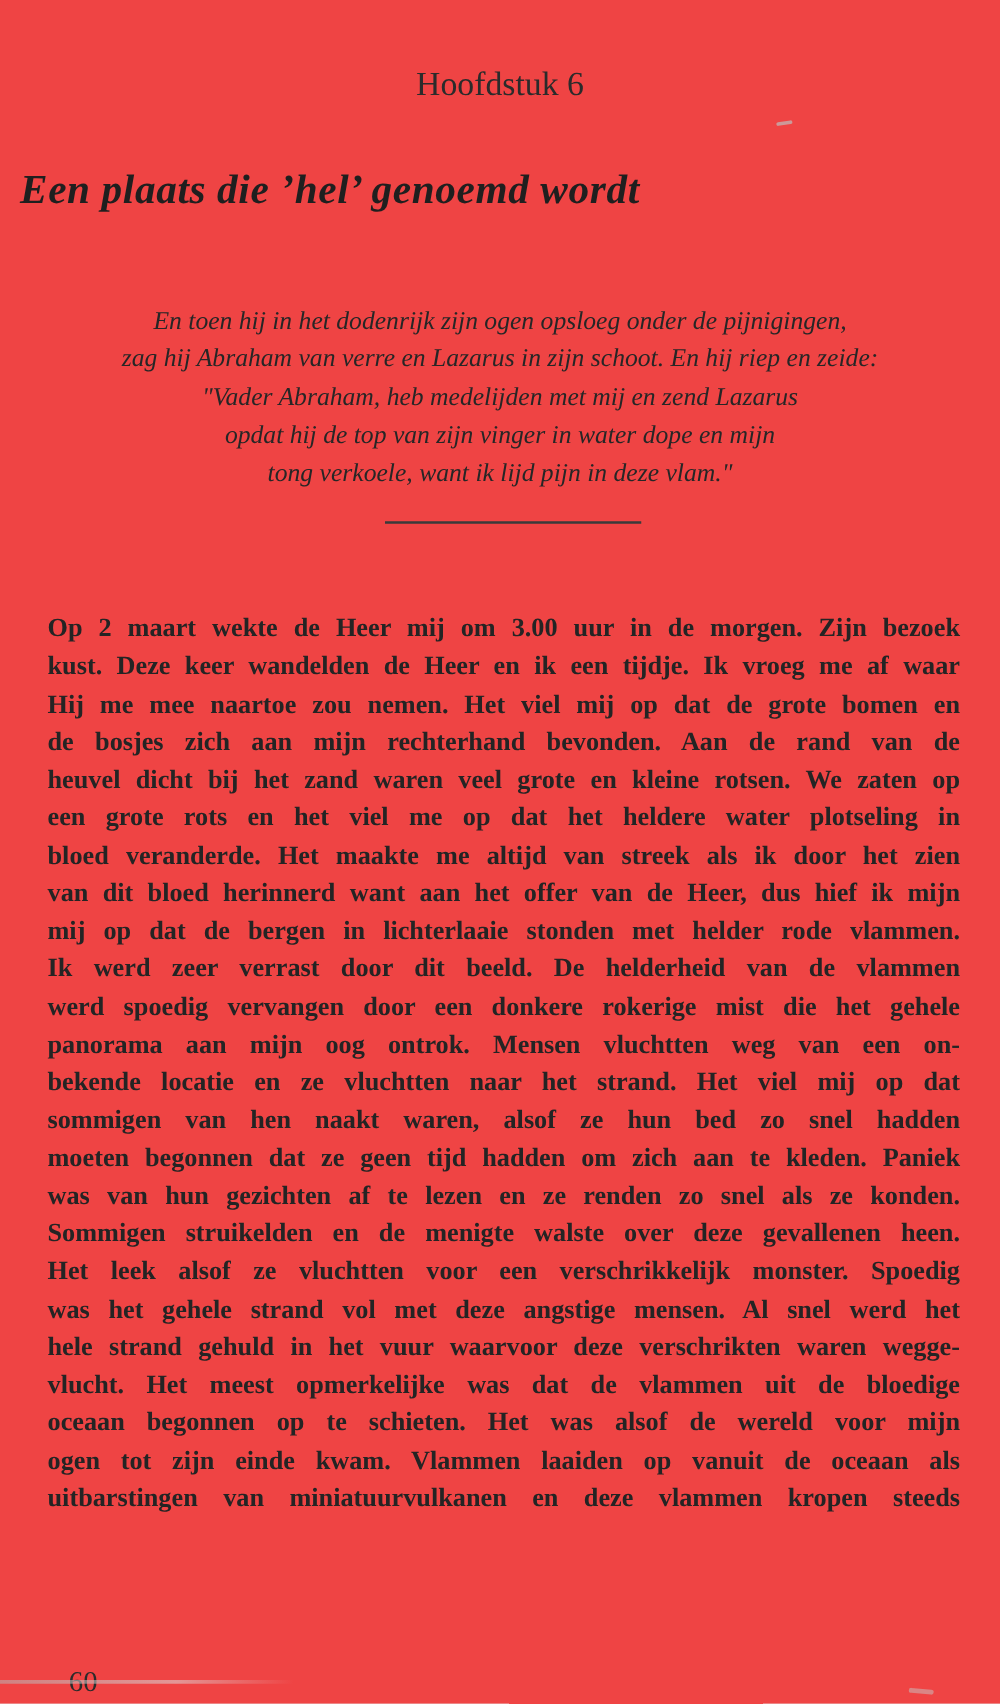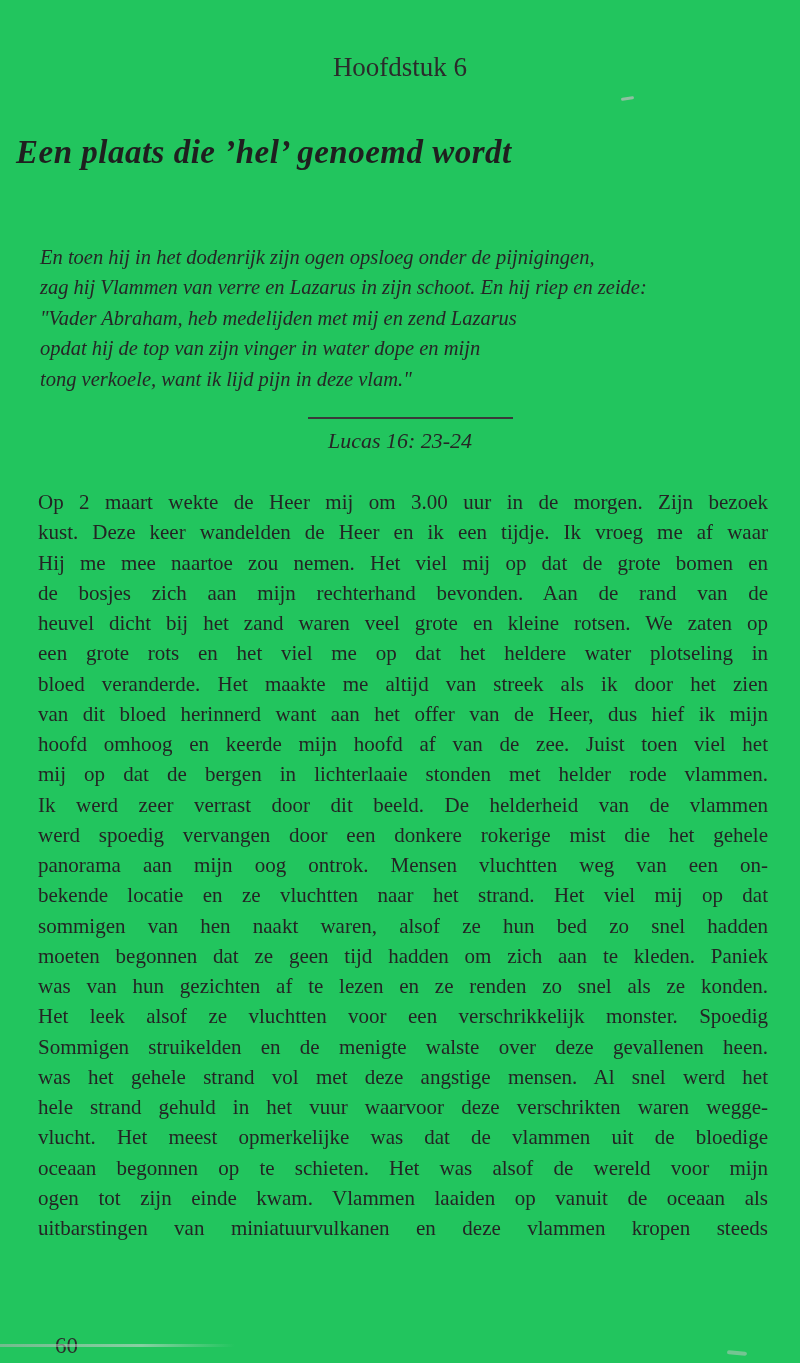--- a/index.html
+++ b/index.html
@@ -1,21 +1,21 @@
 <!DOCTYPE html>
 <html><head>
 <meta charset="utf-8">
 <style>
   html, body { margin: 0; padding: 0; background: #e8e8e8; }
   .page {
     position: relative;
     width: 800px;
     height: 1363px;
     margin: 0 auto;
-    background: #22c55e;
+    background: #ef4444;
     font-family: "Liberation Serif", serif;
     color: #222;
     overflow: hidden;
   }
   .chapter-label {
     position: absolute;
     top: 52px; left: 0;
     width: 100%;
     text-align: center;
     font-size: 27px;
@@ -28,21 +28,21 @@
     text-align: left;
     font-size: 33px;
     font-weight: bold;
     font-style: italic;
     color: #1f1f1f;
     letter-spacing: 0.5px;
   }
   .epigraph {
     position: absolute;
     top: 242px; left: 40px; right: 40px;
-    text-align: left;
+    text-align: center;
     font-style: italic;
     font-size: 20.5px;
     line-height: 30.4px;
     color: #262626;
   }
   .epigraph-divider {
     position: absolute;
     top: 417px; left: 308px;
     width: 205px;
     height: 0;
@@ -57,20 +57,21 @@
     font-size: 22px;
     color: #262626;
   }
   .body-text {
     position: absolute;
     top: 487px; left: 38px;
     width: 730px;
     font-size: 21px;
     line-height: 30.25px;
     color: #242424;
+    font-weight: bold;
   }
   .body-line {
     text-align: justify;
     text-align-last: justify;
     -moz-text-align-last: justify;
     height: 30.25px;
     white-space: nowrap;
   }
   .page-number {
     position: absolute;
@@ -110,50 +111,48 @@
 <div class="page">
 
   <div class="chapter-label">Hoofdstuk 6</div>
 
   <div class="artifact artifact-top-right"></div>
 
   <div class="book-title">Een plaats die ’hel’ genoemd wordt</div>
 
   <div class="epigraph">
       <div class="epigraph-line">En toen hij in het dodenrijk zijn ogen opsloeg onder de pijnigingen,</div>
-      <div class="epigraph-line">zag hij Vlammen van verre en Lazarus in zijn schoot. En hij riep en zeide:</div>
+      <div class="epigraph-line">zag hij Abraham van verre en Lazarus in zijn schoot. En hij riep en zeide:</div>
       <div class="epigraph-line">"Vader Abraham, heb medelijden met mij en zend Lazarus</div>
       <div class="epigraph-line">opdat hij de top van zijn vinger in water dope en mijn</div>
       <div class="epigraph-line">tong verkoele, want ik lijd pijn in deze vlam."</div>
     </div>
 
   <div class="epigraph-divider"></div>
 
-  <div class="epigraph-source">Lucas 16: 23-24</div>
 
   <div class="body-text">
       <div class="body-line">Op 2 maart wekte de Heer mij om 3.00 uur in de morgen. Zijn bezoek</div>
       <div class="body-line">kust. Deze keer wandelden de Heer en ik een tijdje. Ik vroeg me af waar</div>
       <div class="body-line">Hij me mee naartoe zou nemen. Het viel mij op dat de grote bomen en</div>
       <div class="body-line">de bosjes zich aan mijn rechterhand bevonden. Aan de rand van de</div>
       <div class="body-line">heuvel dicht bij het zand waren veel grote en kleine rotsen. We zaten op</div>
       <div class="body-line">een grote rots en het viel me op dat het heldere water plotseling in</div>
       <div class="body-line">bloed veranderde. Het maakte me altijd van streek als ik door het zien</div>
       <div class="body-line">van dit bloed herinnerd want aan het offer van de Heer, dus hief ik mijn</div>
-      <div class="body-line">hoofd omhoog en keerde mijn hoofd af van de zee. Juist toen viel het</div>
       <div class="body-line">mij op dat de bergen in lichterlaaie stonden met helder rode vlammen.</div>
       <div class="body-line">Ik werd zeer verrast door dit beeld. De helderheid van de vlammen</div>
       <div class="body-line">werd spoedig vervangen door een donkere rokerige mist die het gehele</div>
       <div class="body-line">panorama aan mijn oog ontrok. Mensen vluchtten weg van een on-</div>
       <div class="body-line">bekende locatie en ze vluchtten naar het strand. Het viel mij op dat</div>
       <div class="body-line">sommigen van hen naakt waren, alsof ze hun bed zo snel hadden</div>
       <div class="body-line">moeten begonnen dat ze geen tijd hadden om zich aan te kleden. Paniek</div>
       <div class="body-line">was van hun gezichten af te lezen en ze renden zo snel als ze konden.</div>
+      <div class="body-line">Sommigen struikelden en de menigte walste over deze gevallenen heen.</div>
       <div class="body-line">Het leek alsof ze vluchtten voor een verschrikkelijk monster. Spoedig</div>
-      <div class="body-line">Sommigen struikelden en de menigte walste over deze gevallenen heen.</div>
       <div class="body-line">was het gehele strand vol met deze angstige mensen. Al snel werd het</div>
       <div class="body-line">hele strand gehuld in het vuur waarvoor deze verschrikten waren wegge-</div>
       <div class="body-line">vlucht. Het meest opmerkelijke was dat de vlammen uit de bloedige</div>
       <div class="body-line">oceaan begonnen op te schieten. Het was alsof de wereld voor mijn</div>
       <div class="body-line">ogen tot zijn einde kwam. Vlammen laaiden op vanuit de oceaan als</div>
       <div class="body-line">uitbarstingen van miniatuurvulkanen en deze vlammen kropen steeds</div>
     </div>
 
   <div class="page-number">60</div>
 

